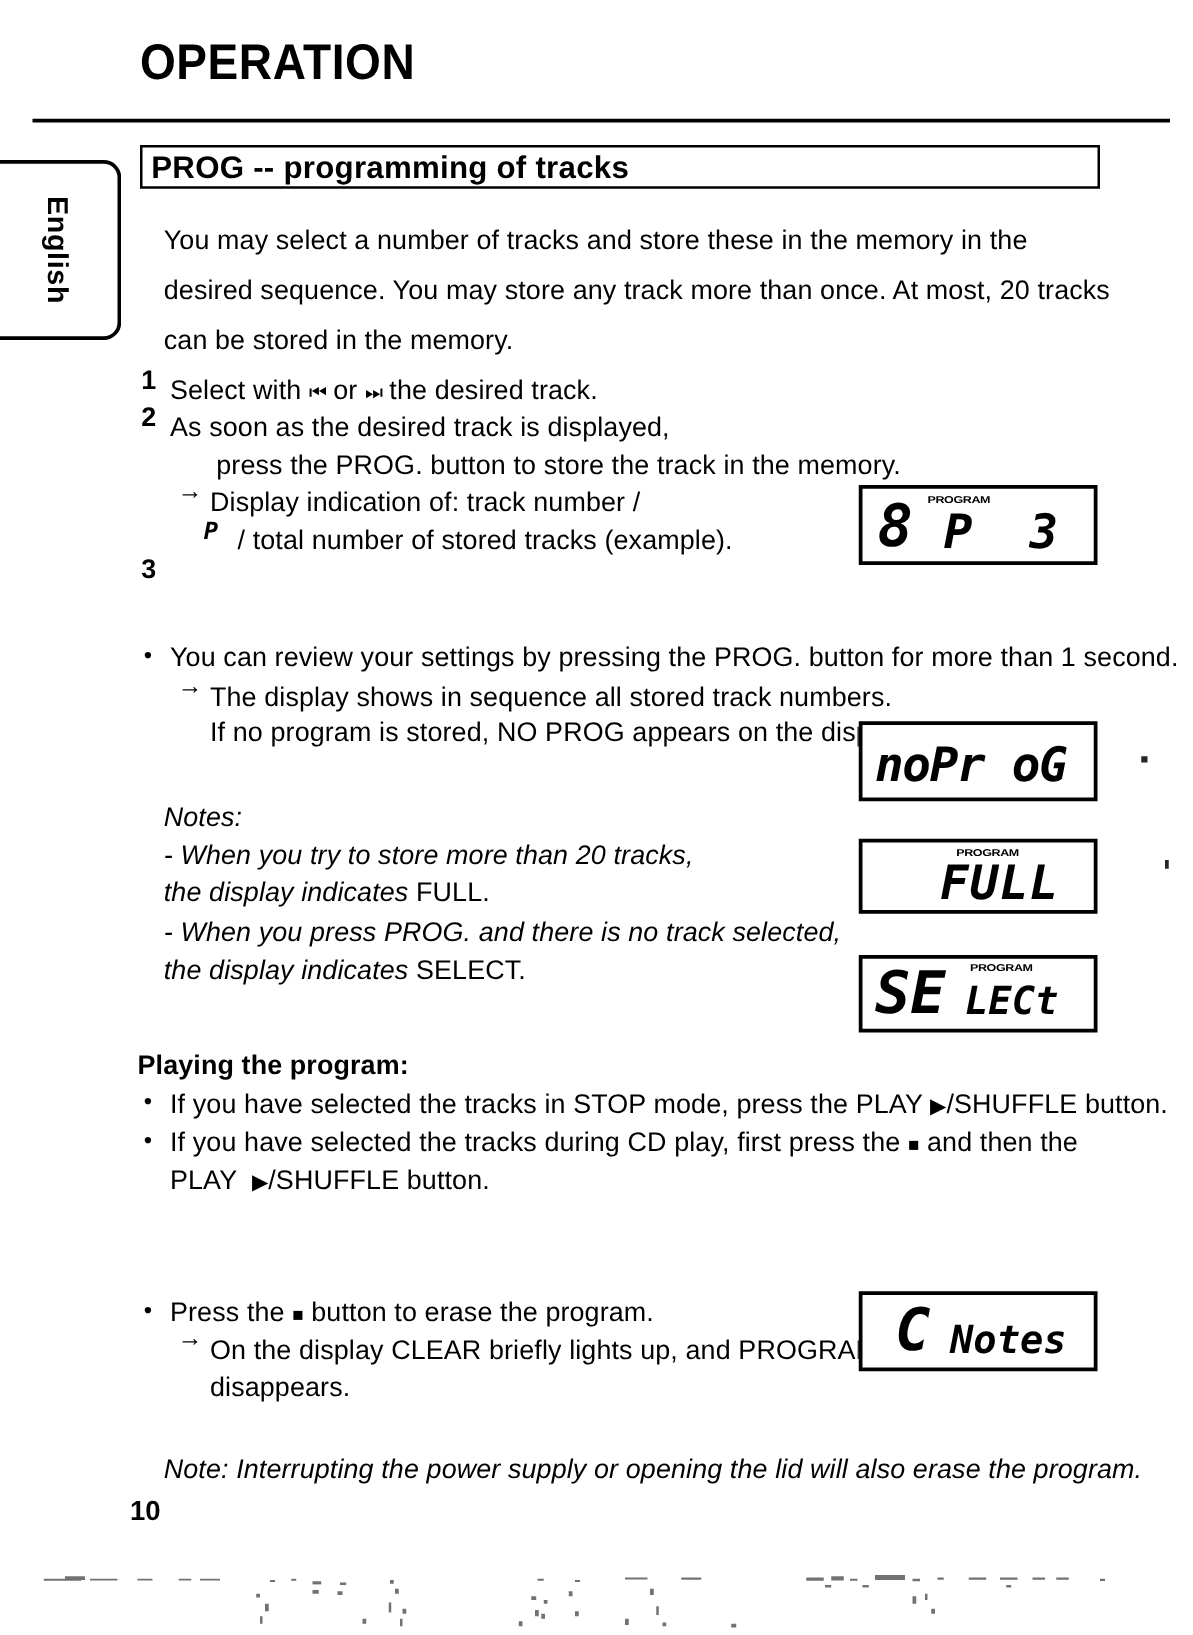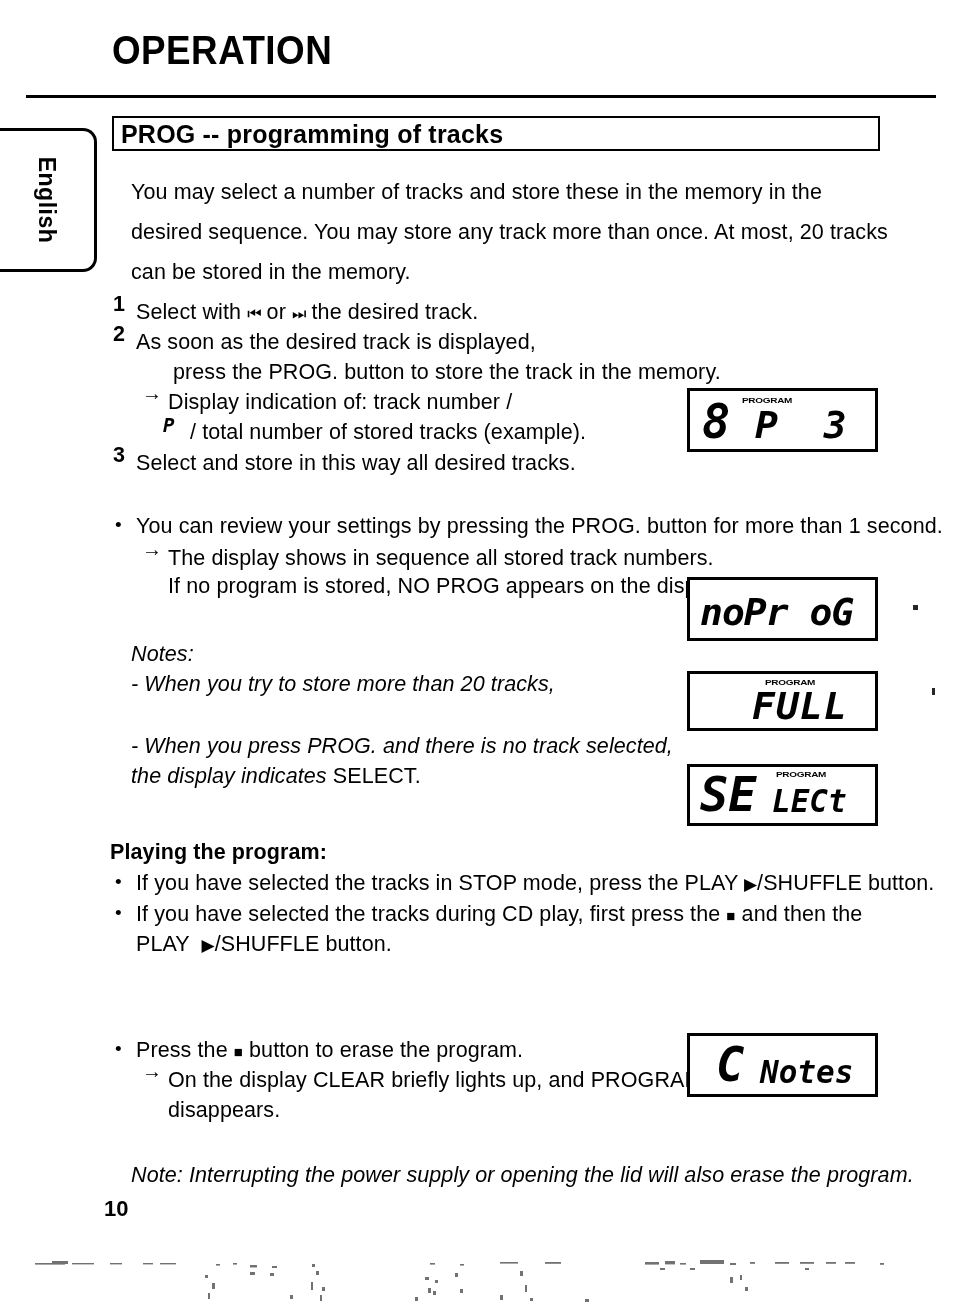--- a/index.html
+++ b/index.html
@@ -211,30 +211,30 @@
 
   <div class="step-num" style="left:113px; top:322px;">2</div>
   <div class="txt" style="left:136px; top:322px;">As soon as the desired track is displayed,</div>
   <div class="txt" style="left:136px; top:352px;margin-left:37px;">press the PROG. button to store the track in the memory.</div>
   <div class="arrow" style="left:142px; top:382px;">→</div>
   <div class="txt" style="left:168px; top:382px;">Display indication of: track number /</div>
   <div class="lcd-p-inline" style="position:absolute; left:163px; top:414px;">P</div>
   <div class="txt" style="left:190px; top:412px;">/ total number of stored tracks (example).</div>
 
   <div class="step-num" style="left:113px; top:443px;">3</div>
-  <div class="txt" style="left:136px; top:443px;">Select and store in this way all desired tracks.</div>
 
   <div class="bullet-dot" style="left:115px; top:515px;">•</div>
   <div class="txt" style="left:136px; top:506px;">You can review your settings by pressing the PROG. button for more than 1 second.</div>
   <div class="arrow" style="left:142px; top:538px;">→</div>
   <div class="txt" style="left:168px; top:538px;">The display shows in sequence all stored track numbers.</div>
   <div class="txt" style="left:168px; top:566px;">If no program is stored, NO PROG appears on the display.</div>
 
   <div class="txt ital" style="left:131px; top:634px;">Notes:</div>
   <div class="txt ital" style="left:131px; top:664px;">- When you try to store more than 20 tracks,</div>
+  <div class="txt ital" style="left:131px; top:694px;"><span>the display indicates </span><span class="roman">FULL.</span></div>
   <div class="txt ital" style="left:131px; top:726px;">- When you press PROG. and there is no track selected,</div>
   <div class="txt ital" style="left:131px; top:756px;"><span>the display indicates </span><span class="roman">SELECT.</span></div>
 
   <div class="txt bold" style="left:110px; top:832px;">Playing the program:</div>
   <div class="bullet-dot" style="left:115px; top:872px;">•</div>
   <div class="txt" style="left:136px; top:863px;"><span>If you have selected the tracks in STOP mode, press the PLAY </span><span class="glyph-play">▶</span><span>/SHUFFLE button.</span></div>
   <div class="bullet-dot" style="left:115px; top:903px;">•</div>
   <div class="txt" style="left:136px; top:894px;"><span>If you have selected the tracks during CD play, first press the </span><span class="glyph-stop">■</span><span> and then the</span></div>
   <div class="txt" style="left:136px; top:924px;"><span>PLAY  </span><span class="glyph-play">▶</span><span>/SHUFFLE button.</span></div>
 

